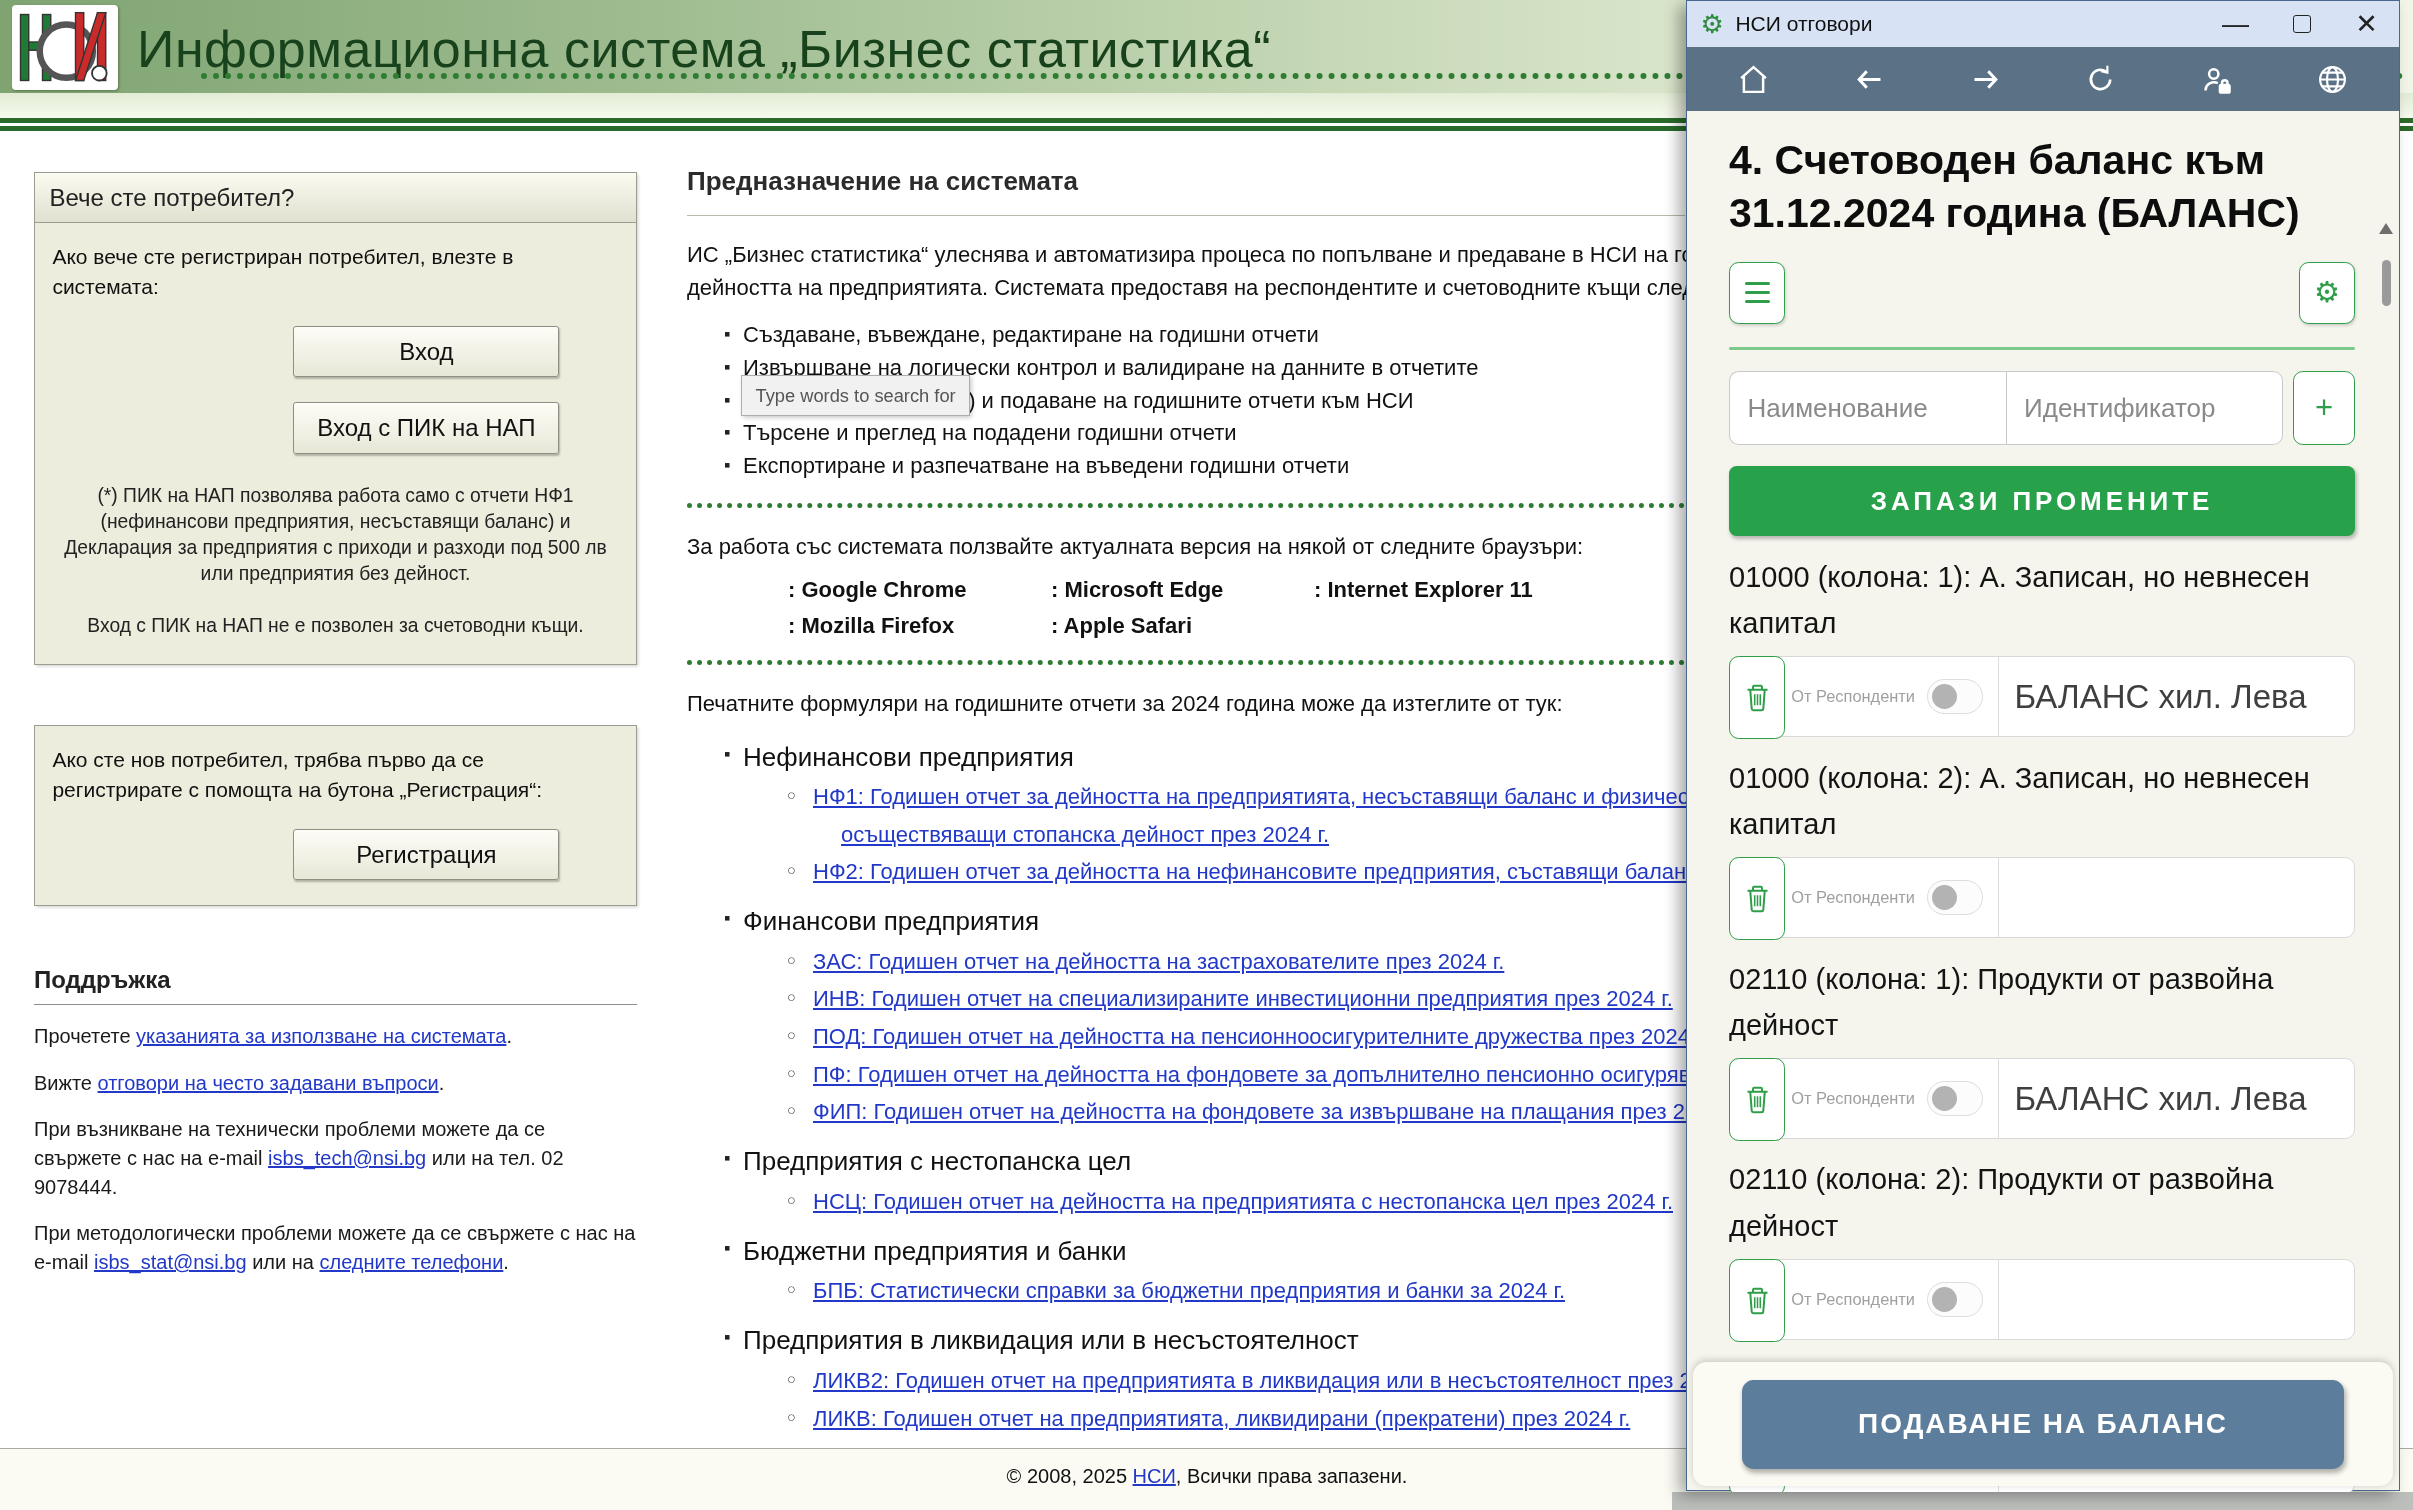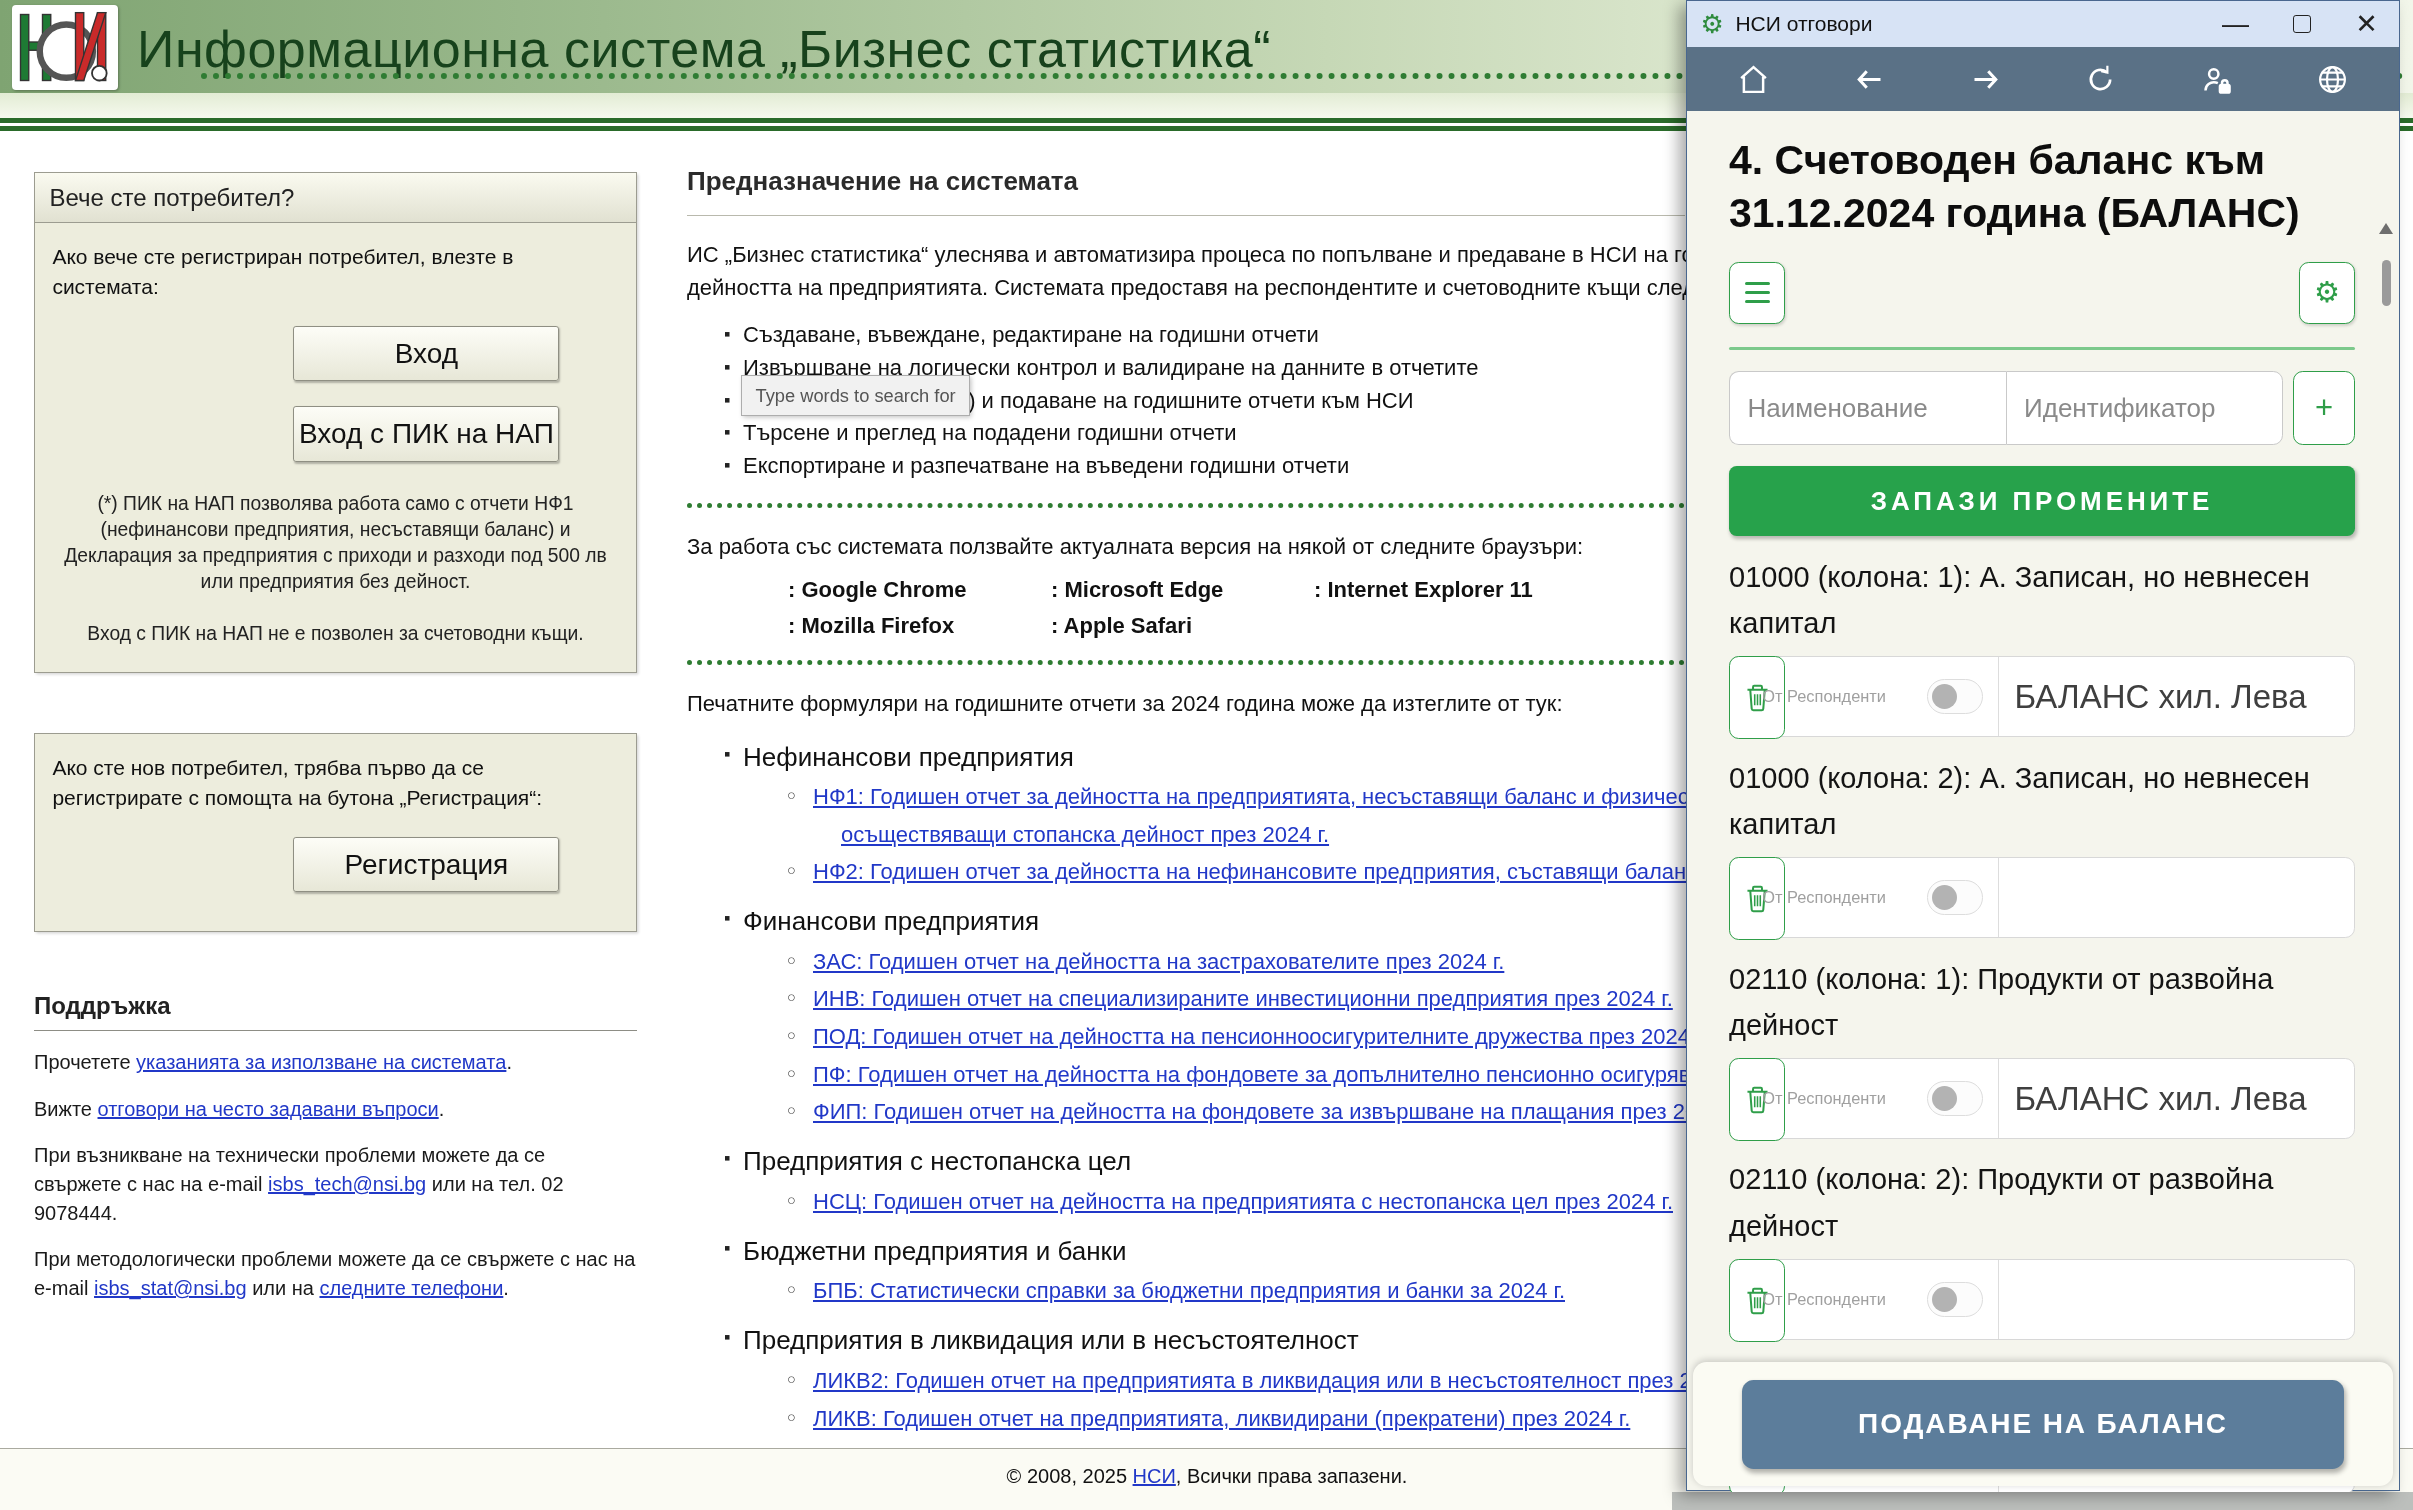--- a/index.html
+++ b/index.html
@@ -17,21 +17,21 @@
     background:linear-gradient(#e2ecd4,#f6f9ee); }
   .green-rule { position:absolute; left:0; width:2414px; height:4.8px; background:#2a6b2a; }
   #rule1 { top:118px; } #rule2 { top:126px; }
 
   
   #sidebar { position:absolute; left:34px; top:172px; width:603px; z-index:1; }
   .box { background:#ededdd; border:1px solid #9c9c90; box-shadow:1.9px 1.9px 2.9px rgba(0,0,0,.18); margin-bottom:60px; }
   .box-header { padding:10.6px 14.5px; font-weight:normal; font-size:24px; color:#222;
     background:linear-gradient(#fafaf0,#e1e1d1); border-bottom:1px solid #9c9c90; }
   .box-body { padding:19.3px 17.4px 25px 17.4px; font-size:21px; line-height:1.4; }
-  .btn3d { display:block; width:266px; margin:25px 0 14px 241px; padding:10.6px 3.9px; text-align:center; font-size:28px;
+  .btn3d { display:block; width:266px; margin:25px 0 0 241px; padding:10.6px 3.9px; text-align:center; font-size:24px;
     color:#111; background:linear-gradient(#fdfdf7,#e7e7d7); border:1px solid #8f8f83; border-radius:2.9px;
     box-shadow:1px 1.9px 1.9px rgba(0,0,0,.25); cursor:pointer; font-family:"Liberation Sans",sans-serif; }
   .box-note { margin-top:29px; font-size:19.3px; text-align:center; line-height:1.35; color:#222; }
   .box-note2 { margin-top:25px; font-size:19.3px; text-align:center; color:#222; }
   #support h2 { font-size:24px; font-weight:bold; color:#222; border-bottom:1.9px solid #8d8d85; padding-bottom:9.7px; }
   #support p { font-size:20px; line-height:1.45; margin-top:17.4px; color:#1a1a1a; }
   a, .link { color:#2138c8; text-decoration:underline; cursor:pointer; }
 
   
   #main { position:absolute; left:687px; top:166px; width:1699px; z-index:1; }
@@ -93,21 +93,21 @@
   #add-btn { width:62px; height:74px; margin-left:9.7px; background:#fff; border:1.9px solid #2f9e49; border-radius:9.7px;
     color:#2f9e49; font-size:31px; cursor:pointer; }
   #save-btn { margin-top:21px; width:100%; height:70px; background:#27a24b; border:none; border-radius:7.7px;
     color:#fff; font-weight:bold; font-size:26px; letter-spacing:3.9px; box-shadow:1.9px 2.9px 3.9px rgba(0,0,0,.25);
     cursor:pointer; font-family:"Liberation Sans",sans-serif; }
   .aheading { margin-top:17.4px; font-size:29px; font-weight:normal; line-height:1.6; color:#141414; }
   .arow { margin-top:9.7px; height:81px; background:#fff; border:1px solid #d8d8d8; border-radius:9.7px; display:flex; }
   .adel { width:56px; height:83px; margin:-1px; background:#fff; border:1.9px solid #2f9e49; border-radius:9.7px;
     display:flex; align-items:center; justify-content:center; cursor:pointer; flex:none; }
   .amid { flex:1; display:flex; align-items:center; justify-content:flex-end; padding-right:15.4px;
-    border-right:1px solid #ddd; min-width:0;gap:29px; }
+    border-right:1px solid #ddd; min-width:0; }
   .albl { color:#a0a0a0; font-size:16.4px; margin-right:11.6px; white-space:nowrap; }
   .atoggle { position:relative; width:56px; height:35px; background:#fcfcfc; border:1px solid #ddd;
     border-radius:17.4px; flex:none; cursor:pointer; }
   .aknob { position:absolute; left:3.9px; top:3.9px; width:25px; height:25px; border-radius:50%; background:#b3b3b3; }
   .aval { width:355px; flex:none; display:flex; align-items:center; padding-left:15.4px; font-size:33px;
     color:#3f3f3f; white-space:nowrap; overflow:hidden; }
   #bottom-bar { position:absolute; left:5.8px; right:5.8px; bottom:5.8px; height:124px; background:#fbfbf3;
     border-radius:13.5px; box-shadow:0 -1.9px 7.7px rgba(0,0,0,.18); display:flex; align-items:center;
     justify-content:center; z-index:20; }
   #submit-btn { width:86%; height:89px; background:#5c7d9b; border:none; border-radius:11.6px; color:#fff;

